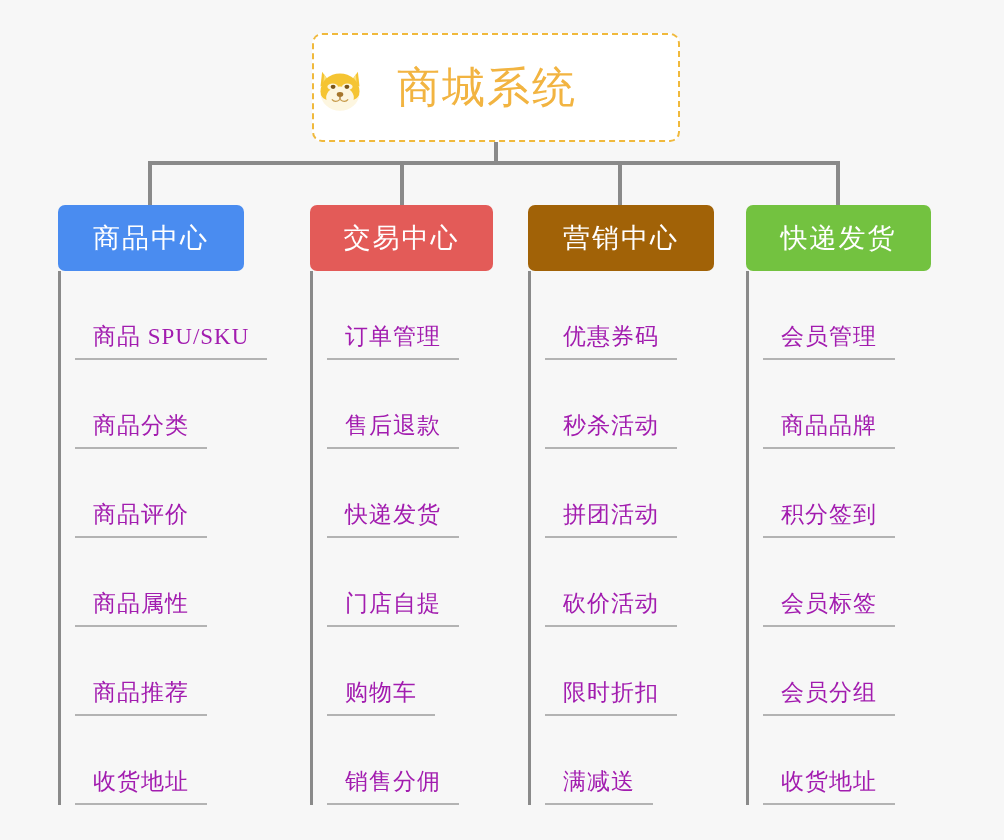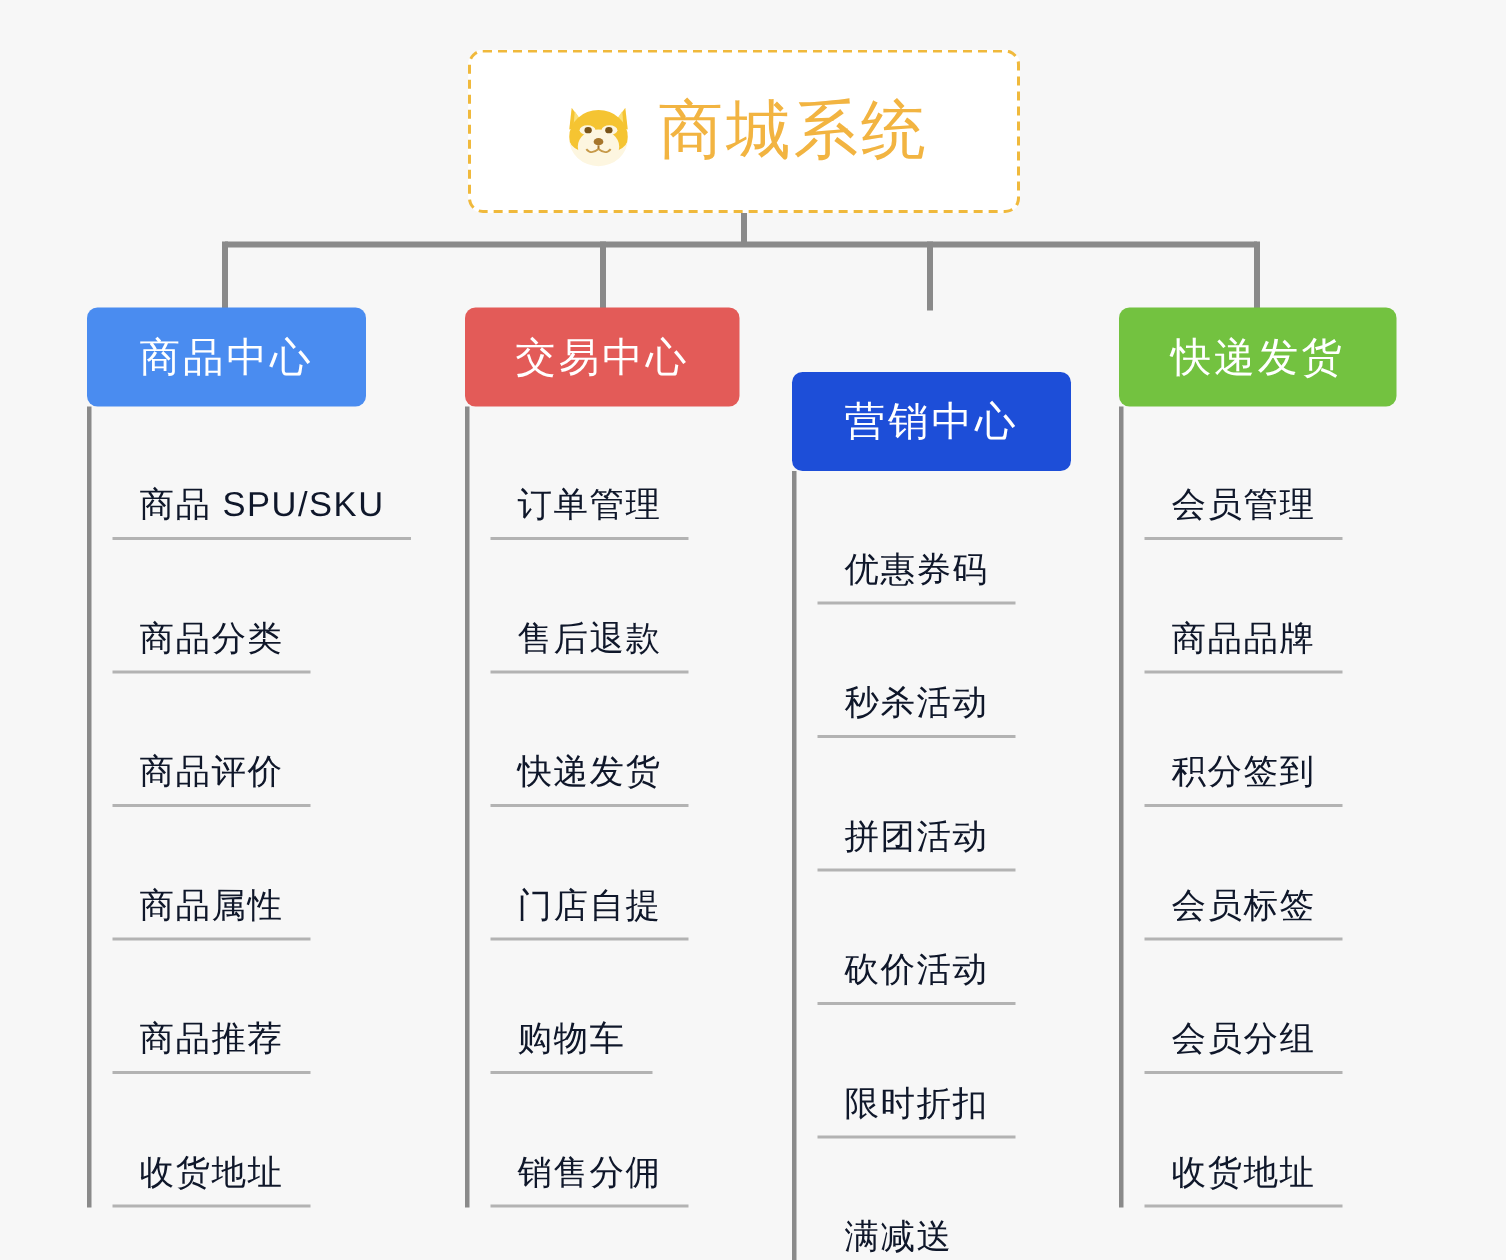--- a/index.html
+++ b/index.html
@@ -26,22 +26,21 @@
     left: 312px;
     top: 33px;
     width: 368px;
     height: 109px;
     box-sizing: border-box;
     background: #ffffff;
     border: 2px dashed #f0b93c;
     border-radius: 10px;
     display: flex;
     align-items: center;
-    justify-content: center;
-    gap: 14px;
+    gap: 31px;
   }
   .root-emoji {
     width: 52px;
     height: 52px;
     flex: 0 0 auto;
     display: block;
   }
   .root-title {
     font-size: 43px;
     line-height: 1;
@@ -101,25 +100,26 @@
   .leaf {
     position: relative;
     height: 89px;
     box-sizing: border-box;
     display: flex;
     align-items: flex-end;
   }
   .leaf-label {
     display: inline-block;
     font-size: 23px;
-    color: #0f172a;
+    color: #a21caf;
     letter-spacing: 1px;
     white-space: nowrap;
     padding: 0 18px 6px 18px;
     border-bottom: 2px solid #b3b3b3;
+    font-family: Liberation Serif, serif;
   }
 </style>
 </head>
 <body>
 
 <div id="mindmap">
 
   <div class="root-node">
     <svg class="root-emoji" viewBox="0 0 64 64">
       <path d="M10 12 L8 30 L20 26 Z" fill="#f5c432"></path>
@@ -192,21 +192,21 @@
           <div class="leaf">
             <span class="leaf-label">购物车</span>
           </div>
           <div class="leaf">
             <span class="leaf-label">销售分佣</span>
           </div>
         </div>
       </div>
       <div class="conn conn-drop" style="left: 618px;"></div>
       <div class="branch" style="left: 528px; width: 186px;">
-        <div class="cat-box" style="background: #1d4ed8; margin-top: 43px;">
+        <div class="cat-box" style="background: #a16207;">
           <span>营销中心</span>
         </div>
         <div class="leaf-list">
           <div class="leaf">
             <span class="leaf-label">优惠券码</span>
           </div>
           <div class="leaf">
             <span class="leaf-label">秒杀活动</span>
           </div>
           <div class="leaf">

